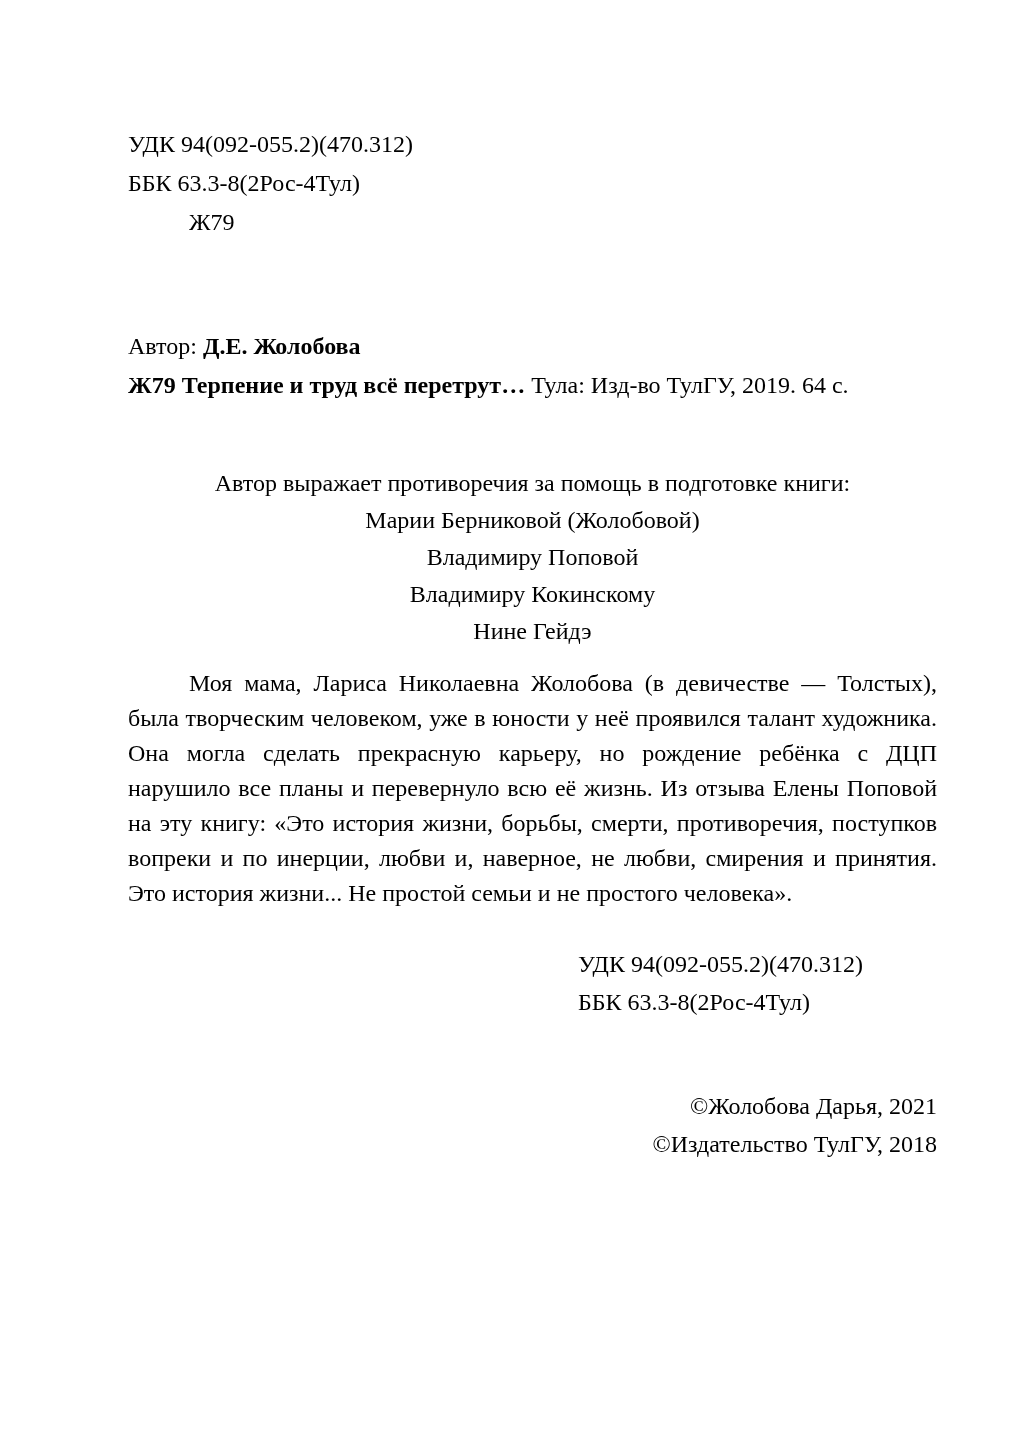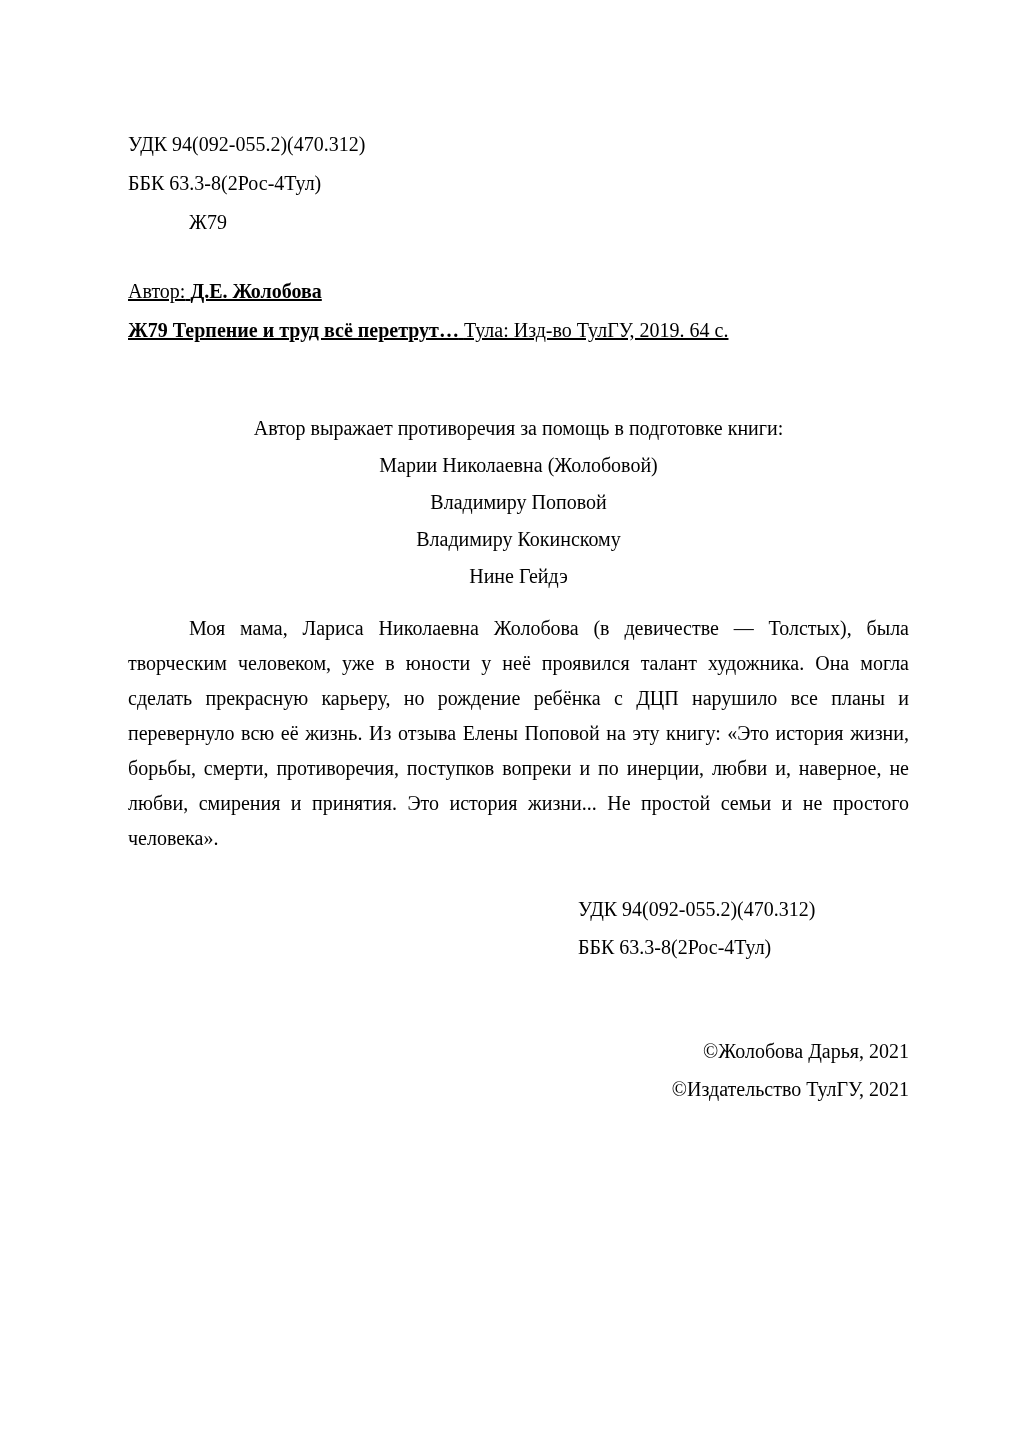--- a/index.html
+++ b/index.html
@@ -8,35 +8,34 @@
     background: #ffffff;
   }
   .page {
     position: relative;
     width: 1027px;
     height: 1454px;
     box-sizing: border-box;
     background: #ffffff;
     color: #000000;
     font-family: "Liberation Serif", "DejaVu Serif", serif;
-    font-size: 20px;
-    padding: 125px 118px 0 128px;
+    font-size: 24px;
+    padding: 125px 90px 0 128px;
     overflow: hidden;
   }
   .top-codes {
     line-height: 39px;
     text-align: left;
   }
   .indented {
     padding-left: 61px;
   }
   .imprint {
-    margin-top: 30px;
+    margin-top: 85px;
     line-height: 39px;
-    text-decoration: underline;
   }
   .imprint .author-line {
     text-align: left;
   }
   .imprint .citation {
     text-align: justify;
   }
   .bold {
     font-weight: bold;
   }
@@ -79,31 +78,31 @@
     <div class="indented">Ж79</div>
   </div>
 
   <div class="imprint">
     <div class="author-line"><span>Автор:</span> <span class="bold">Д.Е. Жолобова</span></div>
     <div class="citation"><span class="bold">Ж79 Терпение и труд всё перетрут…</span> <span>Тула: Изд-во ТулГУ, 2019. 64 с.</span></div>
   </div>
 
   <div class="ack">
     <div>Автор выражает противоречия за помощь в подготовке книги:</div>
-    <div>Марии Николаевна (Жолобовой)</div>
+    <div>Марии Берниковой (Жолобовой)</div>
     <div>Владимиру Поповой</div>
     <div>Владимиру Кокинскому</div>
     <div>Нине Гейдэ</div>
   </div>
 
   <div class="annotation">Моя мама, Лариса Николаевна Жолобова (в девичестве — Толстых), была творческим человеком, уже в юности у неё проявился талант художника. Она могла сделать прекрасную карьеру, но рождение ребёнка с ДЦП нарушило все планы и перевернуло всю её жизнь. Из отзыва Елены Поповой на эту книгу: «Это история жизни, борьбы, смерти, противоречия, поступков вопреки и по инерции, любви и, наверное, не любви, смирения и принятия. Это история жизни... Не простой семьи и не простого человека».</div>
 
   <div class="bottom-codes">
     <div>УДК 94(092-055.2)(470.312)</div>
     <div>ББК 63.3-8(2Рос-4Тул)</div>
   </div>
 
   <div class="copyright">
     <div><span class="c-sym">©</span><span>Жолобова Дарья, 2021</span></div>
-    <div><span class="c-sym">©</span><span>Издательство ТулГУ, 2021</span></div>
+    <div><span class="c-sym">©</span><span>Издательство ТулГУ, 2018</span></div>
   </div>
 
 </div>
 
 </body></html>

